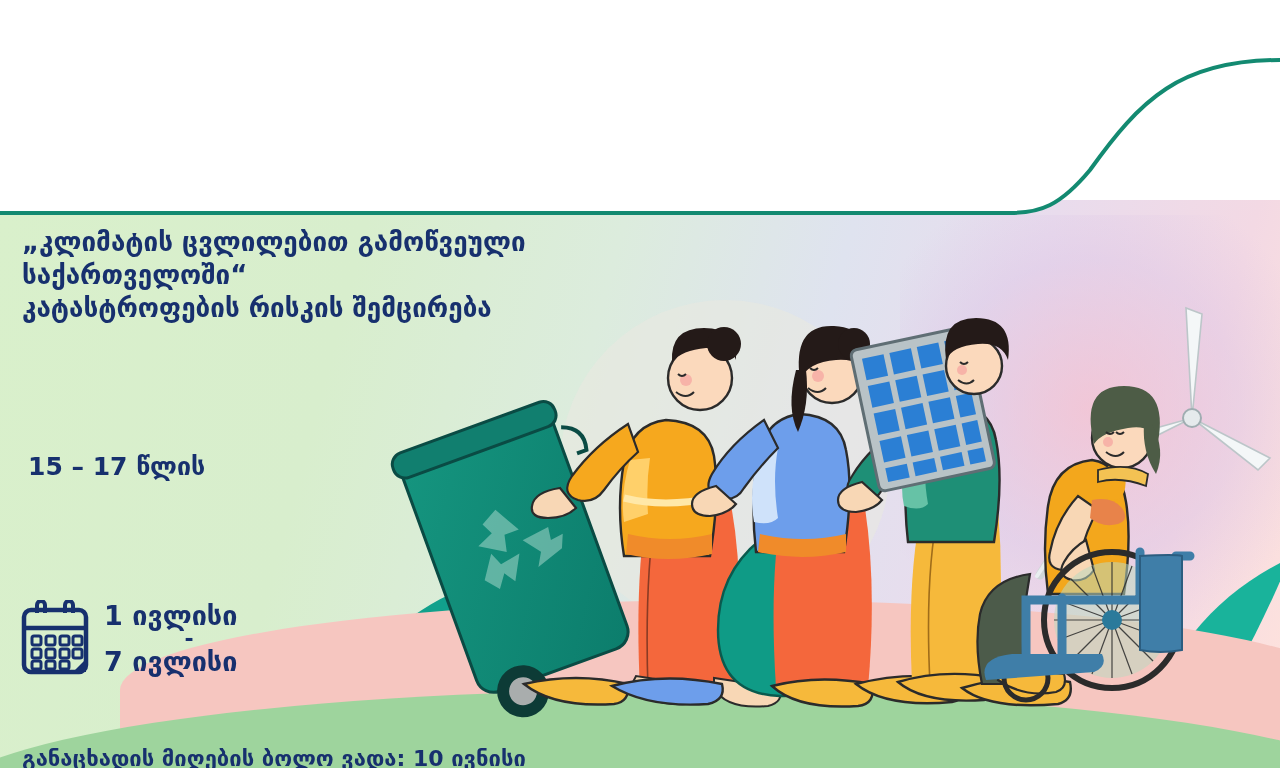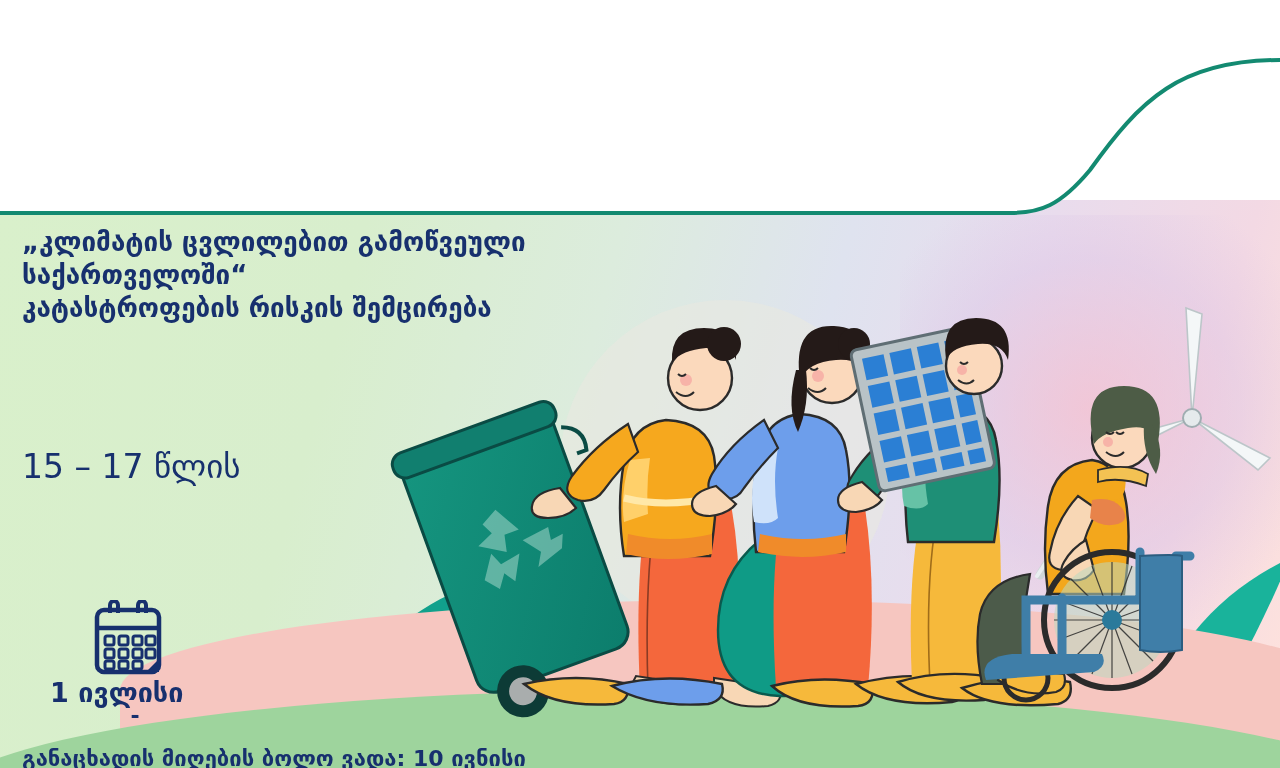--- a/index.html
+++ b/index.html
@@ -150,26 +150,26 @@
   
   .text-col{position:absolute;left:22px;top:226px;width:700px;z-index:35;}
   .title{
     font-size:35px;font-weight:bold;color:#17306e;line-height:42px;
     letter-spacing:-.3px;margin:0 0 8px 0;white-space:nowrap;
   }
   .subtitle{
     font-size:26px;font-weight:bold;color:#17306e;line-height:33px;margin:0;
   }
   .ages{
-    position:absolute;left:22px;top:450px;z-index:35;
-    font-size:33px;font-weight:normal;color:#17306e;line-height:33px;
+    position:absolute;left:28px;top:450px;z-index:35;
+    font-size:25px;font-weight:bold;color:#17306e;line-height:33px;
   }
   .daterow{
-    position:absolute;left:36px;top:600px;z-index:35;
-    display:flex;align-items:center;flex-direction:column;
+    position:absolute;left:20px;top:600px;z-index:35;
+    display:flex;align-items:center;
   }
   .cal-icon{width:70px;height:78px;flex:none;}
   .dates{
     margin-left:14px;font-size:27px;font-weight:bold;color:#17306e;
     line-height:30px;text-align:left;
   }
   .dates .dash{font-size:22px;display:block;text-align:center;width:170px;line-height:16px;}
   .deadline{
     position:absolute;left:22px;top:744px;z-index:36;
     font-size:22px;font-weight:bold;color:#17306e;line-height:30px;
@@ -449,18 +449,19 @@
           <rect x="53" y="49" width="9" height="9" rx="2"></rect>
         <rect x="12" y="61" width="9" height="8" rx="2"></rect>
           <rect x="26" y="61" width="9" height="8" rx="2"></rect>
         <rect x="40" y="61" width="9" height="8" rx="2"></rect>
       </g>
       <path d="M53 72 L66 59 L66 72 Z" fill="#17306e"></path>
     </svg>
     <div class="dates">
       <div>1 ივლისი</div>
       <div class="dash">-</div>
+      <div>7 ივლისი</div>
     </div>
   </div>
 
   <div class="deadline">განაცხადის მიღების ბოლო ვადა: 10 ივნისი</div>
 
 </div>
 
 </body></html>

